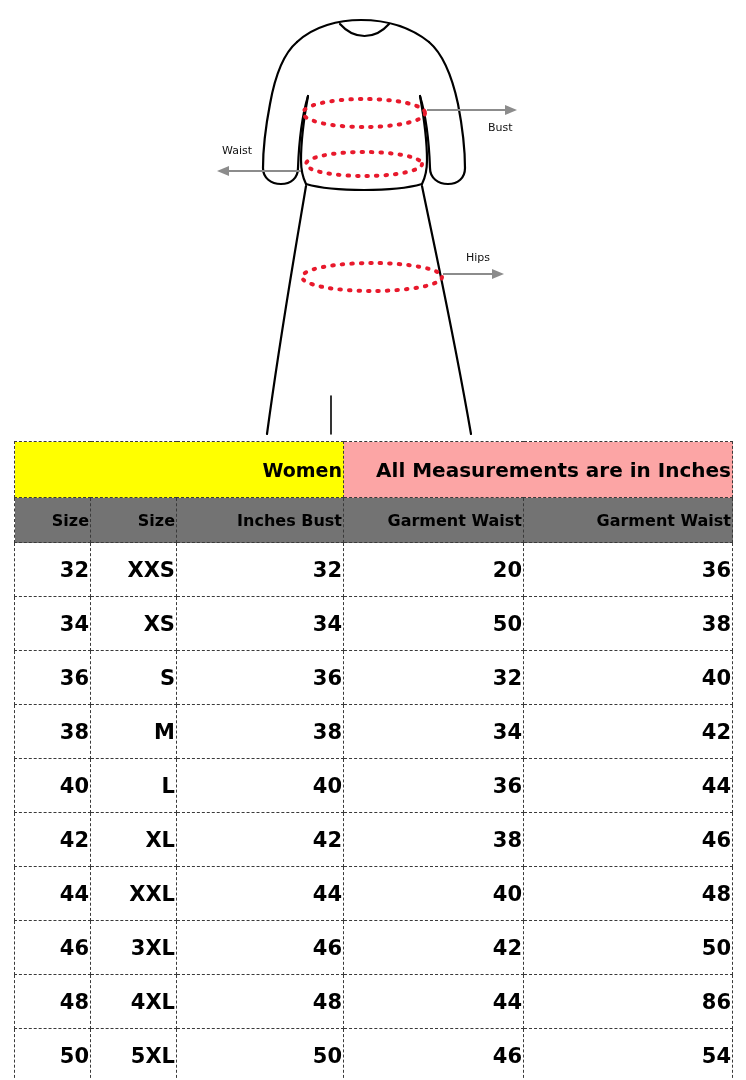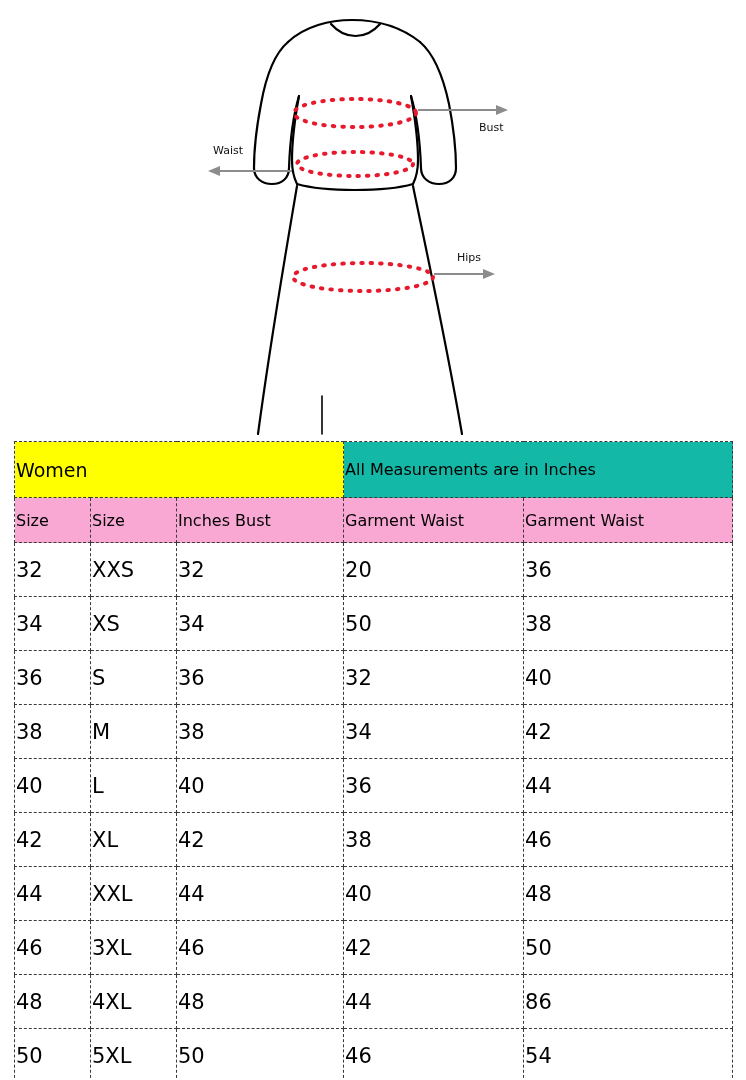--- a/index.html
+++ b/index.html
@@ -16,21 +16,21 @@
   #page {
     position: relative;
     width: 746px;
     height: 1080px;
     background: #ffffff;
   }
 
   
   #illustration {
     position: absolute;
-    left: 0;
+    left: 9px;
     top: 0;
     width: 594px;
     height: 440px;
   }
   #illustration svg {
     display: block;
   }
   .diag-label {
     font-family: "DejaVu Sans", sans-serif;
     font-size: 11px;
@@ -45,37 +45,37 @@
     width: 718px;
   }
   table.size-table {
     border-collapse: collapse;
     width: 718px;
     table-layout: fixed;
     font-family: "DejaVu Sans", sans-serif;
   }
   table.size-table td {
     border: 1px dashed #3a3a3a;
-    text-align: left;
+    text-align: right;
     vertical-align: middle;
-    font-weight: normal;
+    font-weight: bold;
     color: #000000;
   }
   .hdr-women {
     background: #ffff00;
     font-size: 19px;
     height: 53px;
   }
   .hdr-measure {
-    background: #14b8a6;
-    font-size: 16px;
+    background: #fca5a5;
+    font-size: 20px;
     height: 53px;
   }
   .subhdr {
-    background: #f9a8d4;
+    background: #737373;
     font-size: 16px;
     height: 42px;
   }
   .data-cell {
     font-size: 21px;
     height: 51px;
     background: #ffffff;
   }
   col.c1 { width: 76px; }
   col.c2 { width: 86px; }

